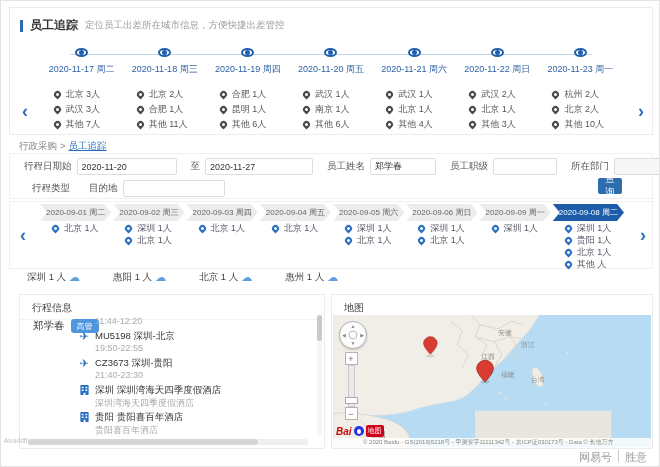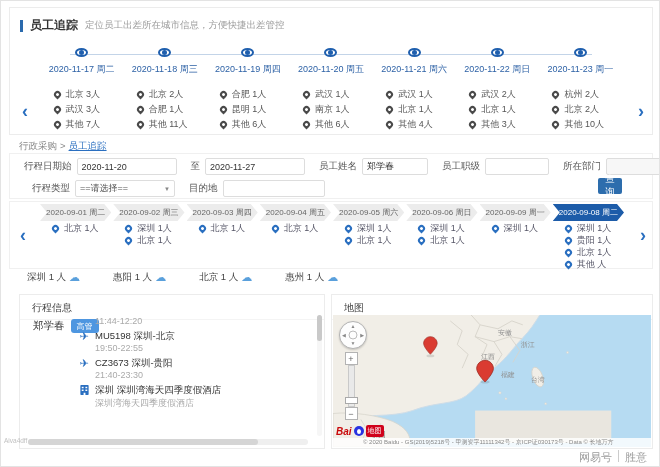--- a/index.html
+++ b/index.html
@@ -246,34 +246,30 @@
 
   <div class="breadcrumb">
     <span>行政采购</span><span class="sep">&gt;</span><span class="cur">员工追踪</span>
   </div>
 
   <div class="card filter-card">
     <div class="f-row">
       <span class="f-label">行程日期始</span>
       <input class="f-input" style="width: 100px;" value="2020-11-20">
       <span class="f-label">至</span>
-      <input class="f-input" style="width: 100px;" value="2020-11-27">
+      <input class="f-input" style="width: 108px;" value="2020-11-27">
       <span class="f-label">员工姓名</span>
       <input class="f-input" style="width: 66px;" value="郑学春">
       <span class="f-label">员工职级</span>
       <input class="f-input" style="width: 64px;" value="">
       <span class="f-label">所在部门</span>
       <input class="f-input gray" style="width: 64px;" value="">
     </div>
     <div class="f-row">
       <span class="f-label" style="margin-left:22px;font-family:Liberation Serif, serif;">行程类型</span>
-      <div class="f-select" style="width:100px;">
-        <span>==请选择==</span>
-        <span class="caret">▼</span>
-      </div>
       <span class="f-label">目的地</span>
       <input class="f-input" style="width: 102px;" value="">
     </div>
     <button class="btn-search">查询</button>
   </div>
 
   <div class="card tl2-card">
     <span class="chev" style="left:10px;top:24px;">‹</span>
     <span class="chev" style="right:6px;top:24px;">›</span>
     <div class="tl2-tabs" id="tl2tabs">
@@ -413,20 +409,36 @@
                 <rect x="3" y="3" width="2" height="1.6" fill="#fff"></rect>
                 <rect x="7" y="3" width="2" height="1.6" fill="#fff"></rect>
                 <rect x="3" y="6" width="2" height="1.6" fill="#fff"></rect>
                 <rect x="7" y="6" width="2" height="1.6" fill="#fff"></rect>
                 <rect x="5" y="9.5" width="2" height="2.5" fill="#fff"></rect>
               </svg>
             </span>
             <span>深圳 深圳湾海天四季度假酒店</span>
           </div>
           <div class="l2">深圳湾海天四季度假酒店</div>
+        </div>
+        <div class="trip">
+          <div class="l1">
+            <span class="ic">
+              <svg width="11" height="12" viewBox="0 0 12 13">
+                <rect x="1.5" y="1" width="9" height="11" rx="0.8" fill="#2a6fc0"></rect>
+                <rect x="3" y="3" width="2" height="1.6" fill="#fff"></rect>
+                <rect x="7" y="3" width="2" height="1.6" fill="#fff"></rect>
+                <rect x="3" y="6" width="2" height="1.6" fill="#fff"></rect>
+                <rect x="7" y="6" width="2" height="1.6" fill="#fff"></rect>
+                <rect x="5" y="9.5" width="2" height="2.5" fill="#fff"></rect>
+              </svg>
+            </span>
+            <span>贵阳 贵阳喜百年酒店</span>
+          </div>
+          <div class="l2">贵阳喜百年酒店</div>
         </div>
       </div>
     <div class="vscroll">
         <div class="vthumb"></div>
       </div>
     <div class="hscroll">
         <div class="hthumb"></div>
       </div>
   </div>
 

